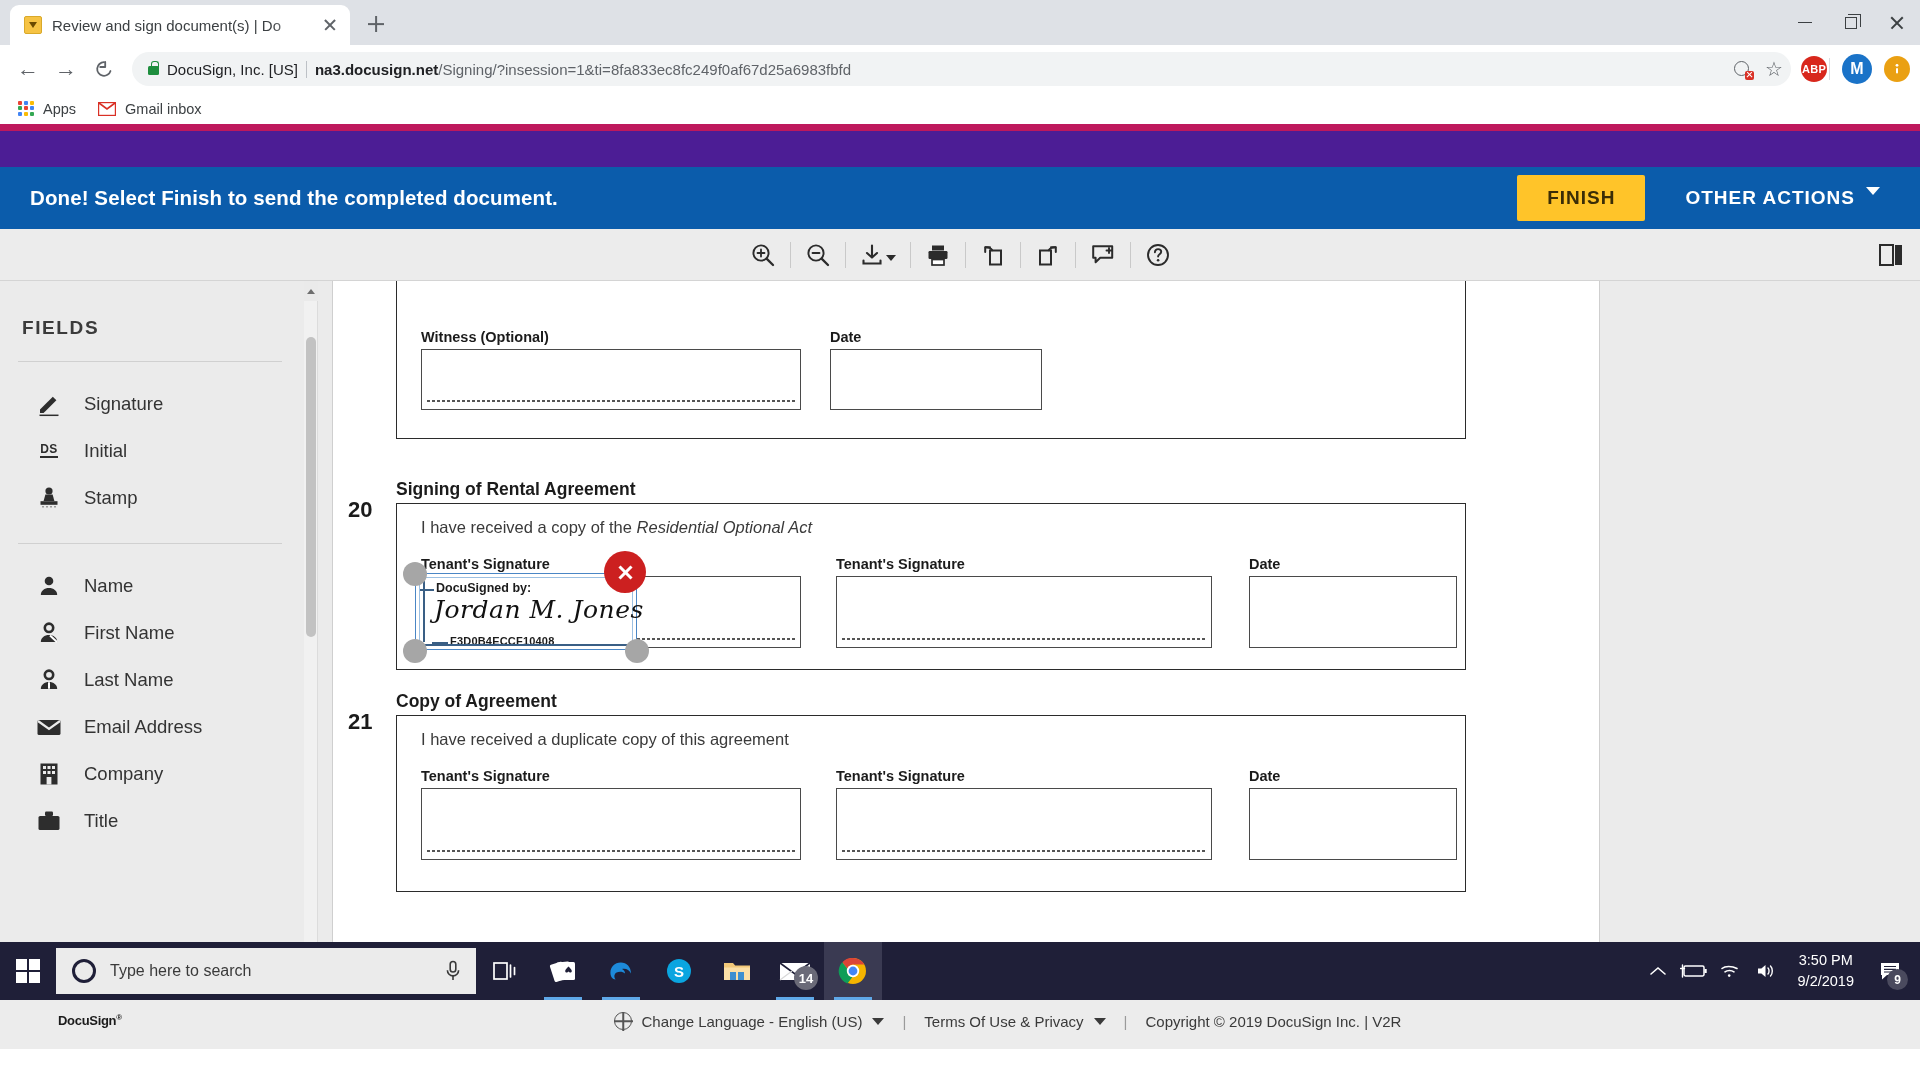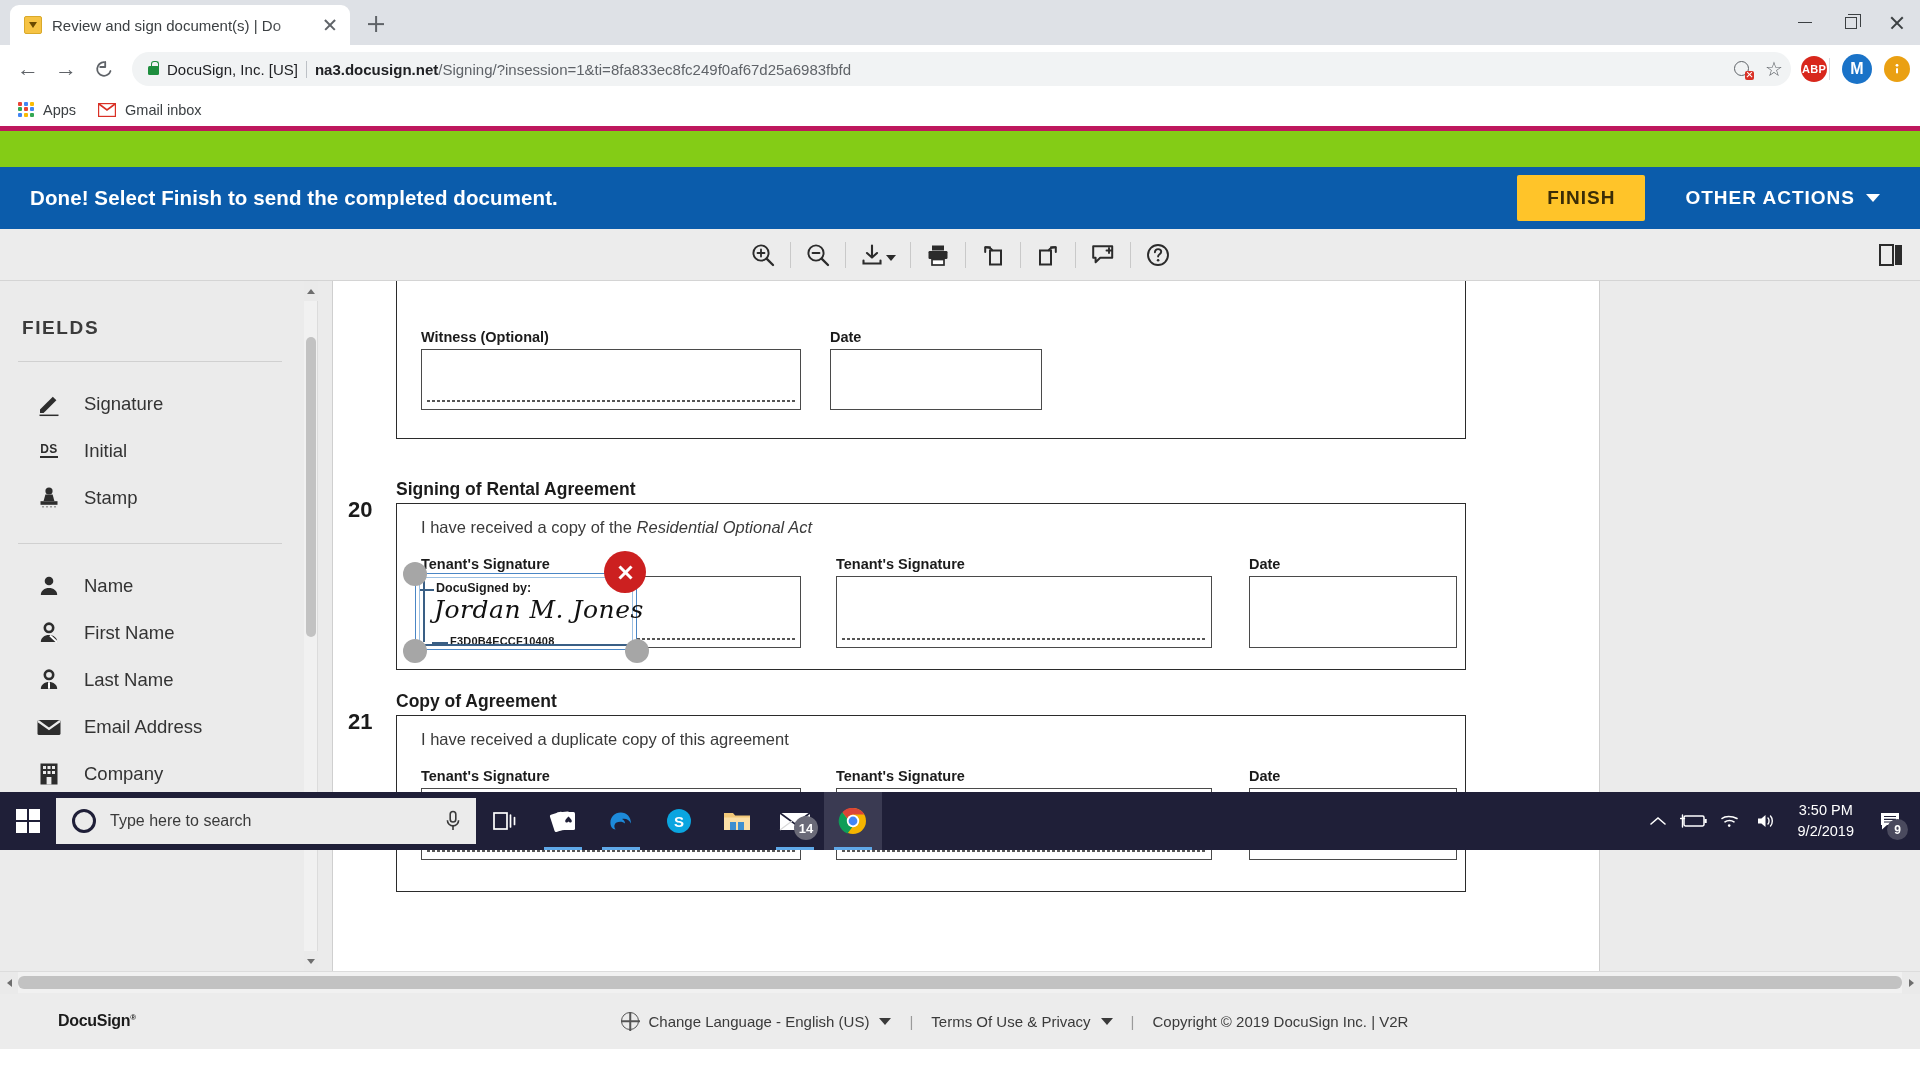--- a/index.html
+++ b/index.html
@@ -4,21 +4,21 @@
 <style>
   * { box-sizing: border-box; margin: 0; padding: 0; }
   html, body {
     width: 1920px; height: 1080px;
     overflow: hidden;
     font-family: "Liberation Sans", sans-serif;
     background: #ffffff;
   }
 
   
-  .browser { width: 1920px; height: 792px; background:#84cc16; position:relative; }
+  .browser { width: 1920px; height: 942px; background:#4c1d95; position:relative; }
 
   .tabstrip {
     height: 45px; background: #dee1e6;
     display: flex; align-items: flex-end; padding-left: 10px; position: relative;
   }
   .tab {
     height: 40px; width: 340px; background:#fff;
     border-radius: 9px 9px 0 0;
     display:flex; align-items:center; gap:10px; padding: 0 10px 0 14px;
     position: relative;
@@ -84,39 +84,39 @@
   .star { font-size:20px; color:#5f6368; line-height:1; }
   .ext-abp { width:26px;height:26px;border-radius:50%;background:#d8271c;color:#fff;
     font-size:11px;font-weight:700;display:flex;align-items:center;justify-content:center;letter-spacing:.3px;}
   .vsep { width:1px;height:22px;background:#dadce0; }
   .avatar-m { width:30px;height:30px;border-radius:50%;background:#1a73c8;color:#fff;
     font-size:16px;font-weight:600;display:flex;align-items:center;justify-content:center;}
   .alert-dot { width:26px;height:26px;border-radius:50%;background:#eaa012;color:#fff;
     display:flex;align-items:center;justify-content:center;font-size:15px;font-weight:700;line-height:1;}
 
   .bookmarks { height:38px; background:#fff; display:flex; align-items:center; padding:0 18px; gap:22px;
-               border-bottom:5px solid #be185d; }
+               border-bottom:7px solid #be185d; }
   .bm { display:flex; align-items:center; gap:9px; font-size:14.5px; color:#3c4043; }
   .apps-grid { width:16px;height:16px; display:grid; grid-template-columns:repeat(3,1fr); grid-gap:1.5px; }
   .apps-grid i { display:block; width:4px;height:4px; border-radius:1px; }
   .gmail-m { width:18px;height:14px; position:relative; }
   .gmail-m svg { display:block; }
 
   
   .ds-banner {
     height: 62px; background:#0b5cab; display:flex; align-items:center; padding:0 12px 0 30px;margin-top:36px;
   }
   .ds-banner-text { color:#fff; font-size:20.5px; font-weight:700; letter-spacing:.1px; }
   .ds-banner-actions { margin-left:auto; display:flex; align-items:center; gap:12px; padding-right:28px; }
   .btn-finish {
     background:#ffc429; color:#3b2d07; font-size:19px; font-weight:700; letter-spacing:1px;
     padding: 12px 30px; border:none; border-radius:2px; margin-right:28px; cursor:pointer;
   }
   .btn-other {
-    color:#fff; font-size:19px; font-weight:700; letter-spacing:1px; display:flex;align-items:center;gap:11px;
+    color:#fff; font-size:19px; font-weight:700; letter-spacing:1px; display:flex;gap:11px;
     cursor:pointer;
   }
   .caret-down { width:0;height:0;border-left:7px solid transparent;border-right:7px solid transparent;border-top:8px solid #fff; }
 
   .ds-toolbar {
     height: 52px; background:#ececec; border-bottom:1px solid #d4d4d4;
     display:flex; align-items:center; justify-content:center; position:relative;
   }
   .tb-group { display:flex; align-items:center; }
   .tb-btn { width:54px;height:40px; display:flex;align-items:center;justify-content:center; color:#2b2b2b; position:relative;}
@@ -193,21 +193,21 @@
 
   
   .doc-hscroll { height:22px; background:#f1f1f1; border-top:1px solid #dcdcdc; display:flex; align-items:center; position:relative;}
   .doc-hscroll .htrack { position:absolute; left:18px; right:18px; top:4px; height:13px; background:#c2c2c2; border-radius:6px;}
   .doc-hscroll .hl, .doc-hscroll .hr { width:18px;height:22px;display:flex;align-items:center;justify-content:center;background:#eaeaea;}
   .doc-hscroll .hr { position:absolute; right:0; top:0;}
   .sb-tri-l { width:0;height:0;border-top:4px solid transparent;border-bottom:4px solid transparent;border-right:5px solid #6e6e6e;}
   .sb-tri-r { width:0;height:0;border-top:4px solid transparent;border-bottom:4px solid transparent;border-left:5px solid #6e6e6e;}
 
   .ds-footer { height:56px; background:#ececec; display:flex; align-items:center; padding:0 26px; }
-  .ds-logo { font-size:16px; font-weight:700; color:#1b1b1b; letter-spacing:-.3px; position:relative; padding-left:32px;}
+  .ds-logo { font-size:13px; font-weight:700; color:#1b1b1b; letter-spacing:-.3px; position:relative; padding-left:32px;}
   .ds-logo::after { content:"\00AE"; font-size:8px; vertical-align:super; }
   .ds-foot-mid { margin-left:auto; margin-right:auto; display:flex; align-items:center; gap:0; font-size:15px; color:#3a3a3a;}
   .globe { width:18px;height:18px;border:1.5px solid #555;border-radius:50%;position:relative;margin-right:9px;flex:0 0 auto;}
   .globe::before{content:"";position:absolute;left:50%;top:-1.5px;bottom:-1.5px;width:1.5px;background:#555;transform:translateX(-50%);}
   .globe::after{content:"";position:absolute;top:50%;left:-1.5px;right:-1.5px;height:1.5px;background:#555;transform:translateY(-50%);}
   .foot-caret { width:0;height:0;border-left:6px solid transparent;border-right:6px solid transparent;border-top:7px solid #3a3a3a; margin-left:10px;}
   .foot-pipe { color:#9a9a9a; margin:0 18px; }
 
   
   .taskbar { height:58px; background:#1f1f38; display:flex; align-items:center; position:relative; }

